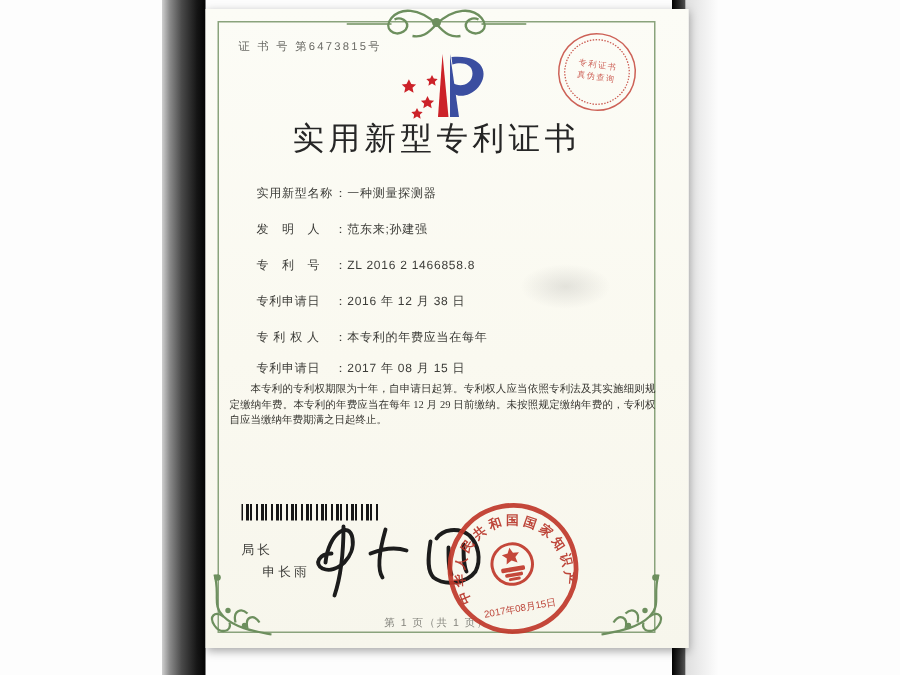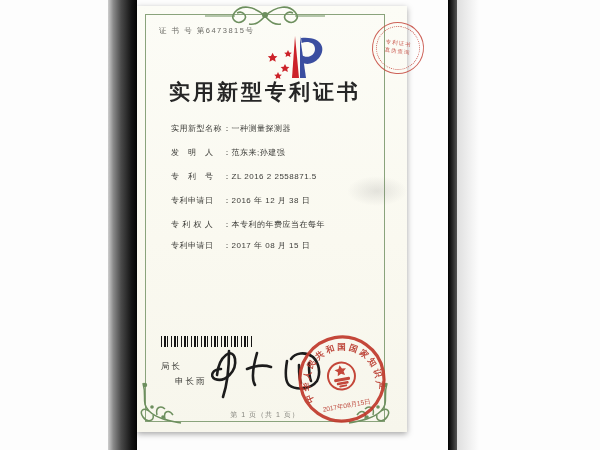--- a/index.html
+++ b/index.html
@@ -17,40 +17,40 @@
     position:absolute;left:448px;top:0;width:9px;height:450px;
     background:linear-gradient(90deg,#000 0%,#2b2b2b 55%,#555 100%);
   }
   .band-right-fade{
     position:absolute;left:457px;top:0;width:22px;height:450px;
     background:linear-gradient(90deg,#c6c6c6 0%,rgba(255,255,255,0) 100%);
     opacity:.55;
   }
   
   .page{
-    position:absolute;left:137px;top:6px;width:270px;height:426px;
+    position:absolute;left:137px;top:6px;width:322px;height:426px;
     background:linear-gradient(180deg,#fcfcf6 0%,#faf9f0 55%,#f7f6ec 100%);
     box-shadow:0 2px 6px rgba(0,0,0,.35);
   }
   .frame{
     position:absolute;left:8px;top:8px;right:22px;bottom:10px;
     border:1px solid #8aa37c;
   }
   .ornament-top{position:absolute;top:-12px;left:50%;transform:translateX(-50%);}
   .flourish{position:absolute;width:46px;height:50px;}
   .flourish.bl{left:-9px;bottom:-6px;}
   .flourish.br{right:-9px;bottom:-6px;transform:scaleX(-1);}
   .cert-no{
     position:absolute;left:22px;top:20px;
     font-size:7.5px;color:#6b6b66;letter-spacing:1.5px;
   }
   .logo{position:absolute;left:118px;top:26px;width:80px;height:52px;}
   .title{
     position:absolute;left:0;right:14px;top:72px;text-align:center;
-    font-family:"Liberation Serif",serif;font-weight:bold;
+    font-family:"Liberation Serif",serif;font-weight:normal;
     font-size:21px;letter-spacing:3px;color:#262626;
   }
   .fields{position:absolute;left:22px;top:111px;right:20px;}
   .field{position:absolute;left:0;font-size:8px;color:#3c3c38;white-space:nowrap;letter-spacing:.5px;}
   .field .flabel{display:inline-block;min-width:52px;margin-left:12px;}
   .paras{
     position:absolute;left:16px;top:248px;width:284px;
     font-family:"Liberation Serif",serif;
     font-size:7px;line-height:10.5px;color:#35342f;text-align:justify;
   }
@@ -145,27 +145,28 @@
       <path d="M23 40 l1.2 2.4 2.6 .3 -1.9 1.8 .5 2.6 -2.4 -1.4 -2.4 1.4 .5 -2.6 -1.9 -1.8 2.6 -.3 Z"></path>
       <path d="M33 18 l1.2 2.4 2.6 .3 -1.9 1.8 .5 2.6 -2.4 -1.4 -2.4 1.4 .5 -2.6 -1.9 -1.8 2.6 -.3 Z"></path>
     </g>
   </svg>
 
   <div class="title">实用新型专利证书</div>
 
   <div class="fields">
     <div class="field" style="top:6px"><span class="flabel">实用新型名称</span>：<span>一种测量探测器</span></div>
     <div class="field" style="top:30px"><span class="flabel">发　明　人</span>：<span>范东来;孙建强</span></div>
-    <div class="field" style="top:54px"><span class="flabel">专　利　号</span>：<span>ZL 2016 2 2558871.5</span></div>
+    <div class="field" style="top:54px"><span class="flabel">专　利　号</span>：<span>ZL 2016 2 1466858.8</span></div>
     <div class="field" style="top:78px"><span class="flabel">专利申请日</span>：<span>2016 年 12 月 38 日</span></div>
     <div class="field" style="top:102px"><span class="flabel">专 利 权 人</span>：<span>本专利的年费应当在每年</span></div>
     <div class="field" style="top:123px"><span class="flabel">专利申请日</span>：<span>2017 年 08 月 15 日</span></div>
   </div>
 
   <div class="paras">
+    <p>本专利的专利权期限为十年，自申请日起算。专利权人应当依照专利法及其实施细则规定缴纳年费。本专利的年费应当在每年 12 月 29 日前缴纳。未按照规定缴纳年费的，专利权自应当缴纳年费期满之日起终止。</p>
   </div>
 
   <div class="barcode"></div>
 
   <div class="director-label">局长</div>
   <div class="director-name">申长雨</div>
 
   <svg class="signature" width="140" height="66" viewBox="0 0 140 66">
     <g fill="none" stroke="#1c1c1c" stroke-width="2.6" stroke-linecap="round">
       <path d="M18 36 C20 16 34 8 36 20 C38 32 26 44 16 40 C10 37 14 30 22 30"></path>

